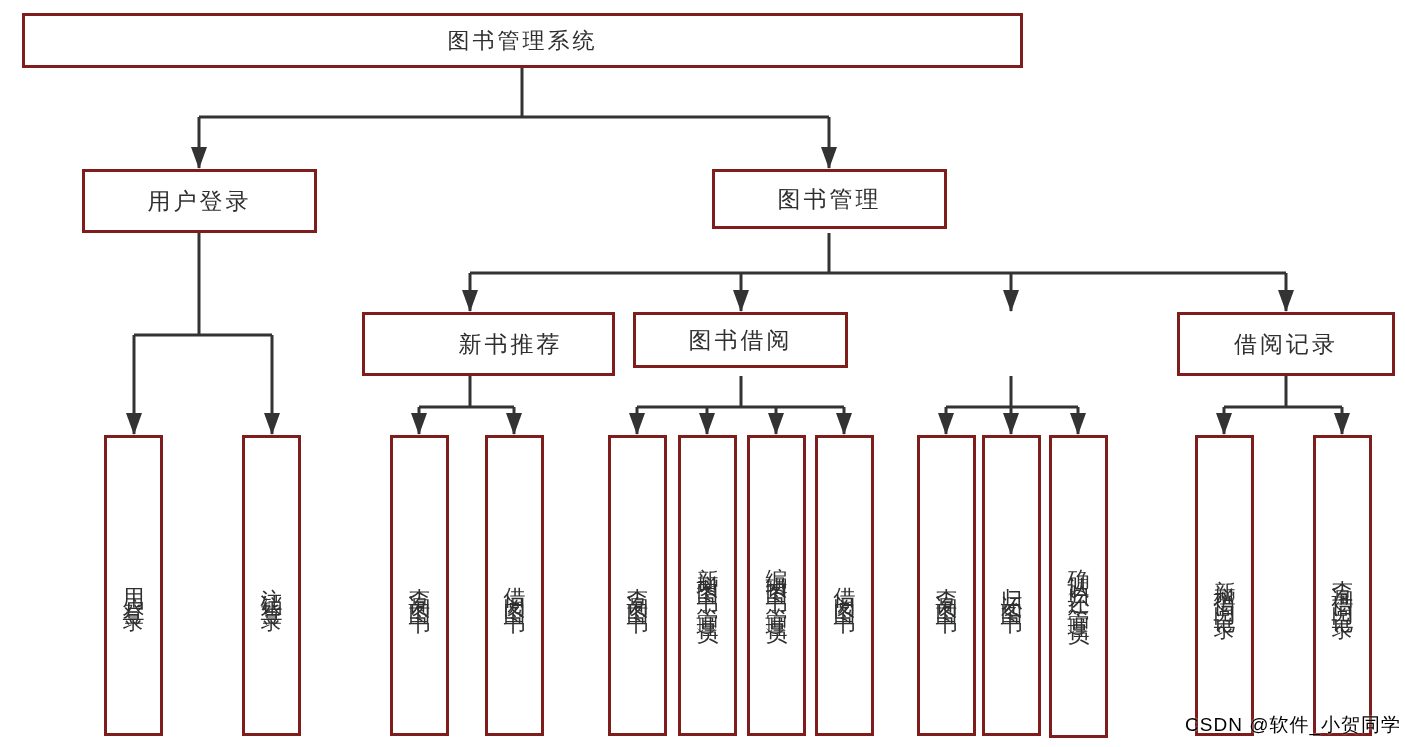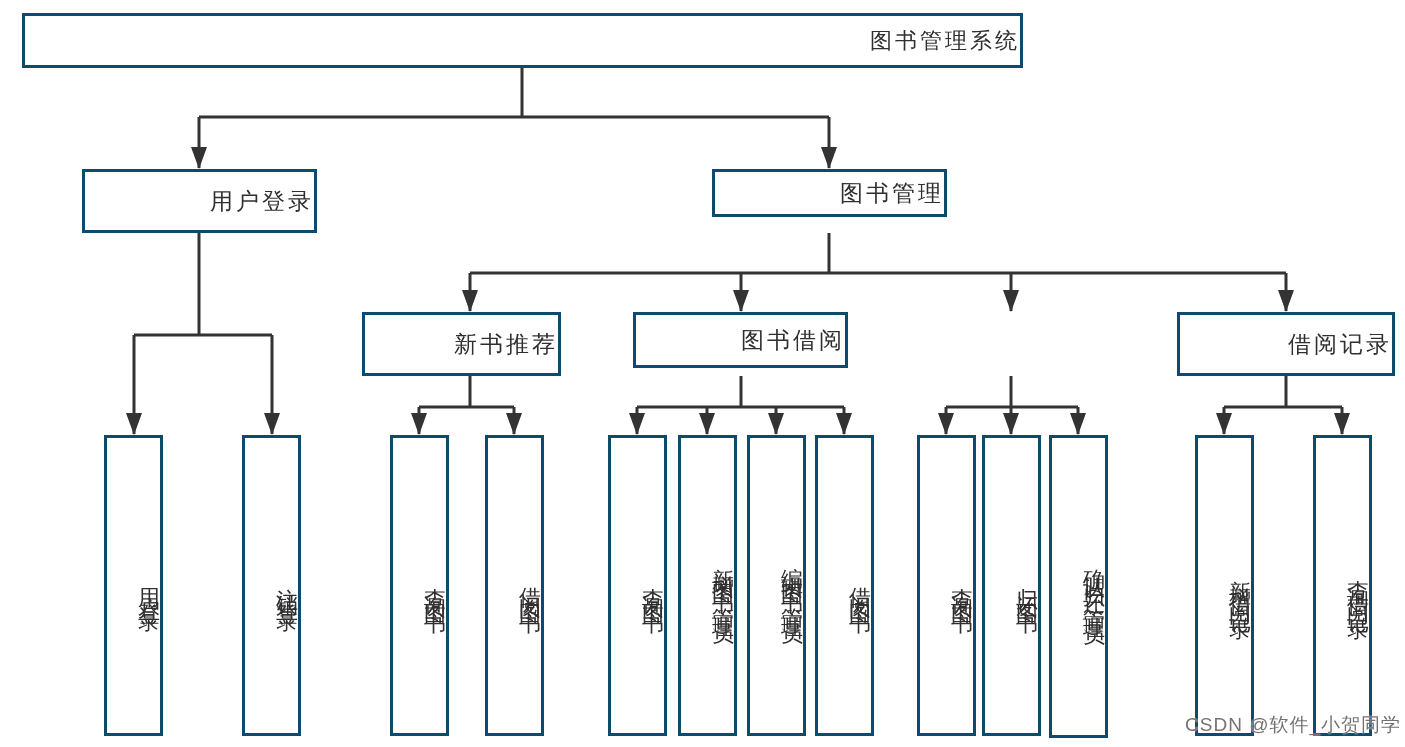--- a/index.html
+++ b/index.html
@@ -24,25 +24,25 @@
     height: 747px;
   }
   svg.edges path {
     stroke: #333333;
     stroke-width: 3;
     fill: none;
   }
   .node {
     position: absolute;
     box-sizing: border-box;
-    border: 3px solid #0c4a6e;
+    border: 3px solid #7f1d1d;
     background: #ffffff;
     display: flex;
     align-items: center;
-    justify-content: flex-end;
+    justify-content: center;
   }
   .hbox .label {
     font-size: 23px;
     letter-spacing: 3px;
     white-space: nowrap;
     color: #2f2f2f;
   }
   .root {
     left: 22px;
     top: 13px;
@@ -60,21 +60,21 @@
     letter-spacing: 8px;
     line-height: 1;
     white-space: nowrap;
     color: #2f2f2f;
   }
   .watermark {
     position: absolute;
     right: 4px;
     top: 712px;
     font-size: 19px;
-    color: #737373;
+    color: #000000;
     letter-spacing: 1px;
     text-shadow: 0 0 2px #ffffff;
     white-space: nowrap;
   }
 </style>
 </head>
 <body>
 
 <div class="canvas">
 
@@ -140,25 +140,25 @@
     </g>
   </svg>
 
   <div class="node hbox root">
     <span class="label">图书管理系统</span>
   </div>
 
   <div class="node hbox" style="left:82px; top:169px; width:235px; height:64px;">
     <span class="label">用户登录</span>
   </div>
-  <div class="node hbox" style="left:712px; top:169px; width:235px; height:48px;">
+  <div class="node hbox" style="left:712px; top:169px; width:235px; height:60px;">
     <span class="label">图书管理</span>
   </div>
 
-  <div class="node hbox" style="left:362px; top:312px; width:199px; height:64px;padding-left:44px;">
+  <div class="node hbox" style="left:362px; top:312px; width:253px; height:64px;padding-left:44px;">
     <span class="label">新书推荐</span>
   </div>
   <div class="node hbox" style="left:633px; top:312px; width:215px; height:56px;">
     <span class="label">图书借阅</span>
   </div>
   <div class="node hbox" style="left:1177px; top:312px; width:218px; height:64px;">
     <span class="label">借阅记录</span>
   </div>
 
   <div class="node vbox" style="left:104px; top:435px; width:59px; height:301px;">

